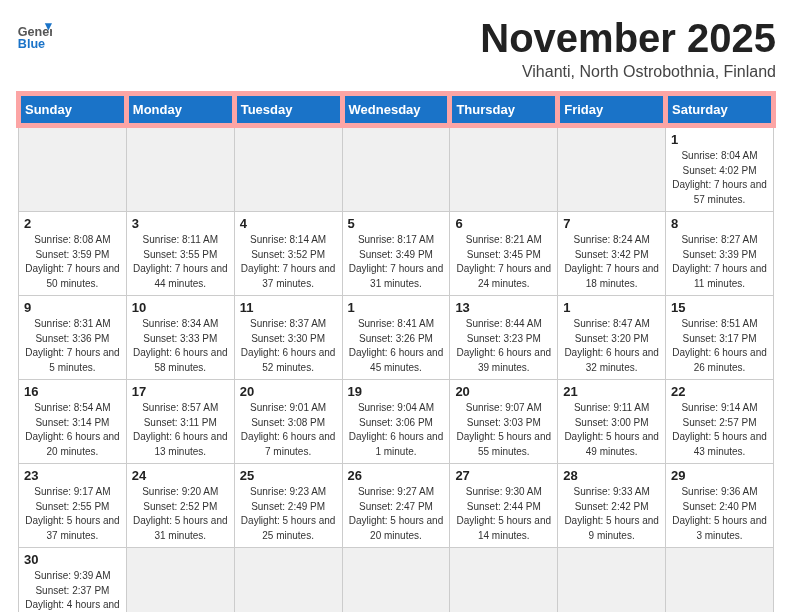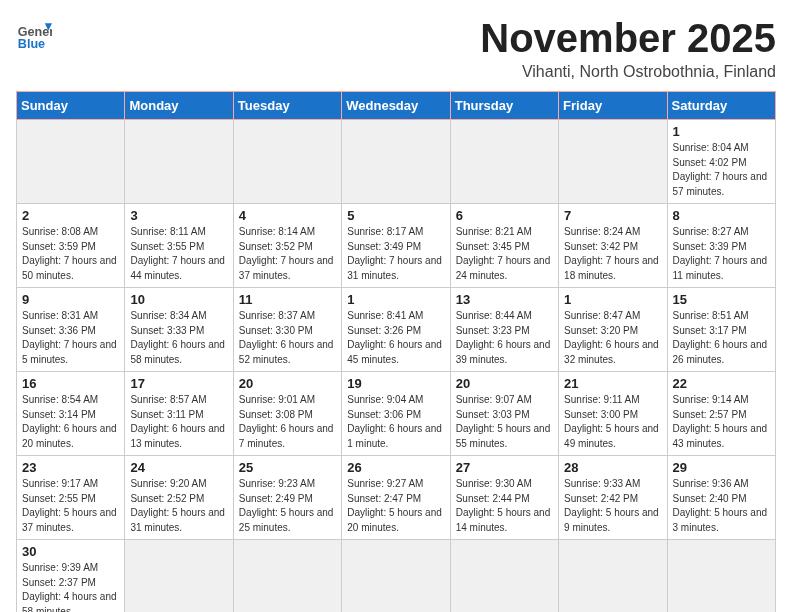--- a/index.html
+++ b/index.html
@@ -43,21 +43,21 @@
       border-collapse: collapse;
       border: 1px solid #bbb;
     }
     .calendar th {
       background: #1a73c8;
       color: #fff;
       font-size: 13px;
       font-weight: bold;
       padding: 6px 4px;
       text-align: left;
-      border: 1px solid #fca5a5;
+      border: 5px solid #fca5a5;
       margin-top: 28px;
     }
     .calendar td {
       border: 1px solid #ccc;
       vertical-align: top;
       width: calc(100%/7);
       padding: 4px 5px;
       height: 78px;
       background: #fff;
     }
@@ -68,20 +68,21 @@
       font-size: 13px;
       font-weight: bold;
       color: #222;
       display: block;
       margin-bottom: 2px;
     }
     .day-info {
       font-size: 10px;
       color: #333;
       line-height: 1.45;
+      text-align: center;
     }
     .last-row td {
       height: 62px;
     }
   </style>
 </head>
 <body>
 
 <div class="header-area">
   <div class="logo">

